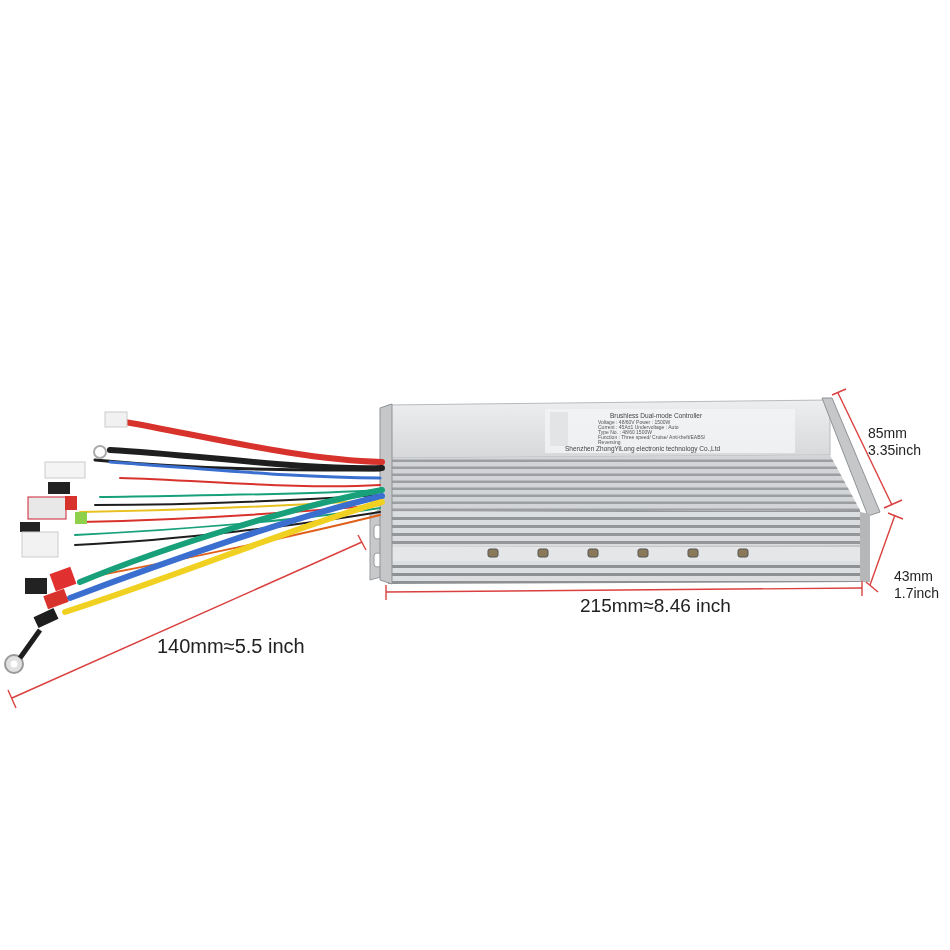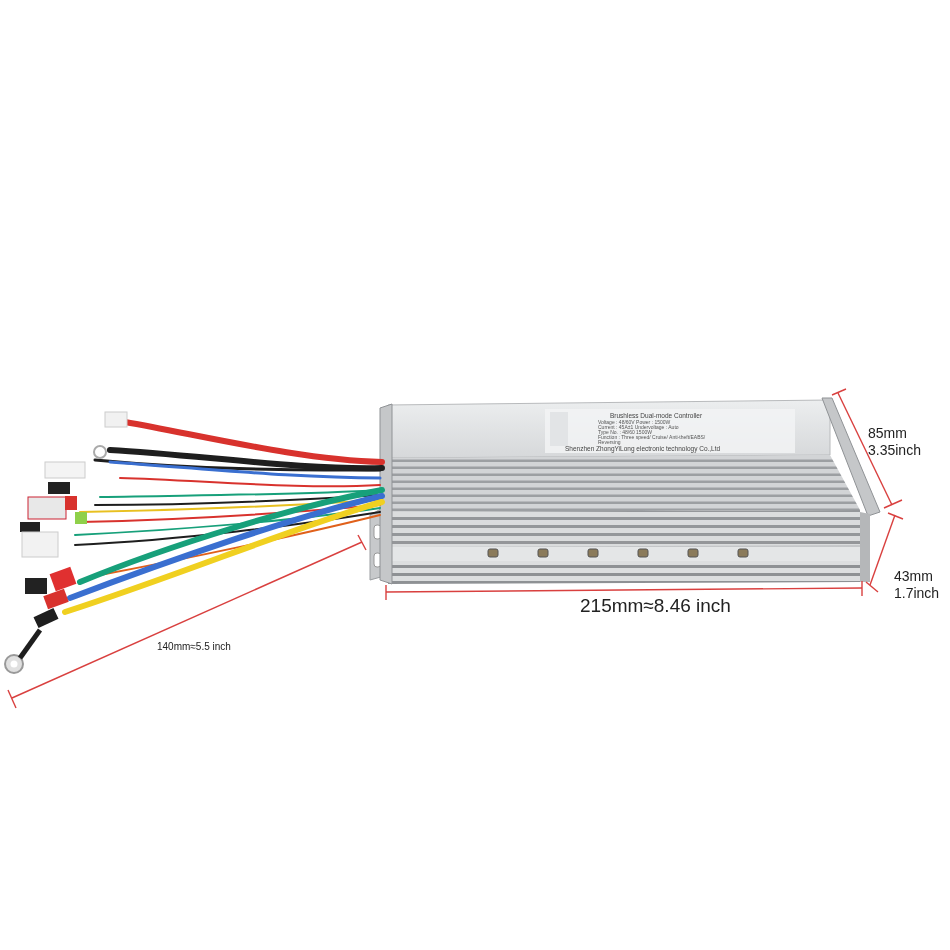--- a/index.html
+++ b/index.html
@@ -128,21 +128,21 @@
     <line x1="832" y1="395" x2="846" y2="389"></line>
     <line x1="884" y1="508" x2="902" y2="500"></line>
 
     <line x1="895" y1="515" x2="870" y2="585"></line>
     <line x1="888" y1="513" x2="903" y2="519"></line>
     <line x1="866" y1="582" x2="878" y2="592"></line>
   </g>
 </svg>
 
 <div class="dim-label" style="left:580px; top:597px; font-size:19px;">215mm≈8.46 inch</div>
-<div class="dim-label" style="left:157px; top:638px; font-size:10px;">140mm≈5.5 inch</div>
+<div class="dim-label" style="left:157px; top:638px; font-size:20px;">140mm≈5.5 inch</div>
 <div class="dim-label" style="left:868px; top:425px;">
   <span>85mm</span>
   <span>3.35inch</span>
 </div>
 <div class="dim-label" style="left:894px; top:568px;">
   <span>43mm</span>
   <span>1.7inch</span>
 </div>
 
 </body></html>

